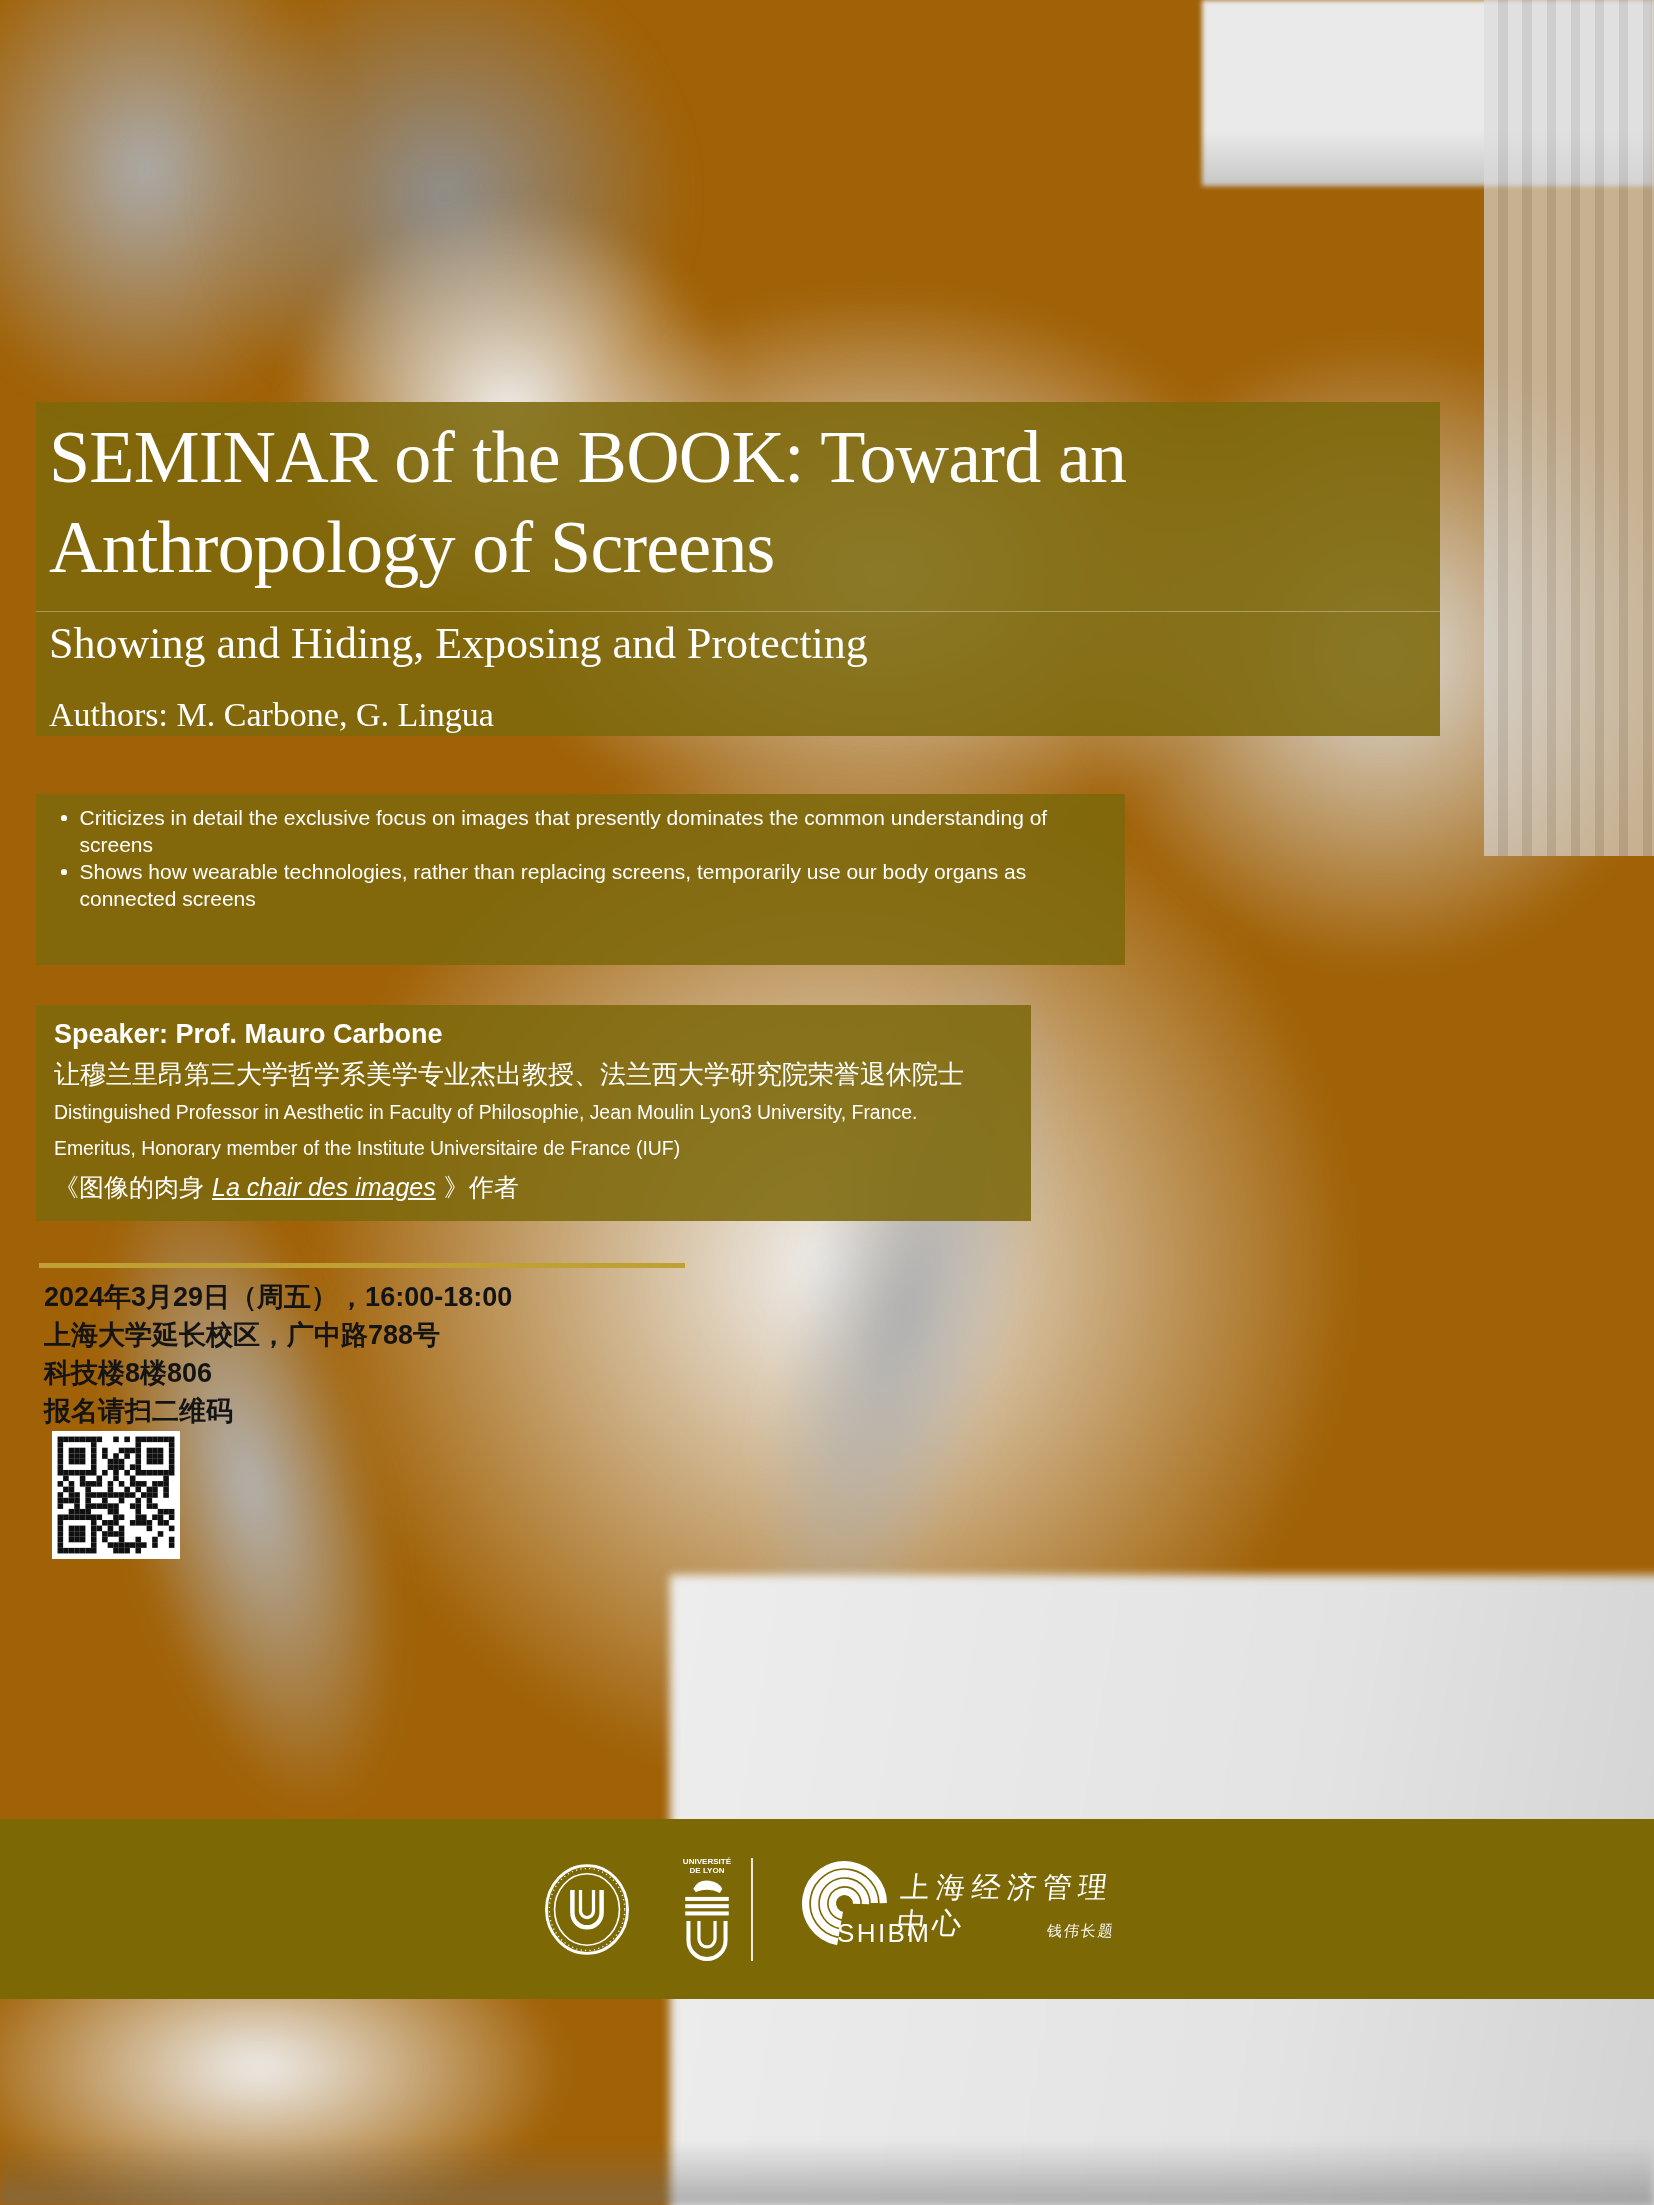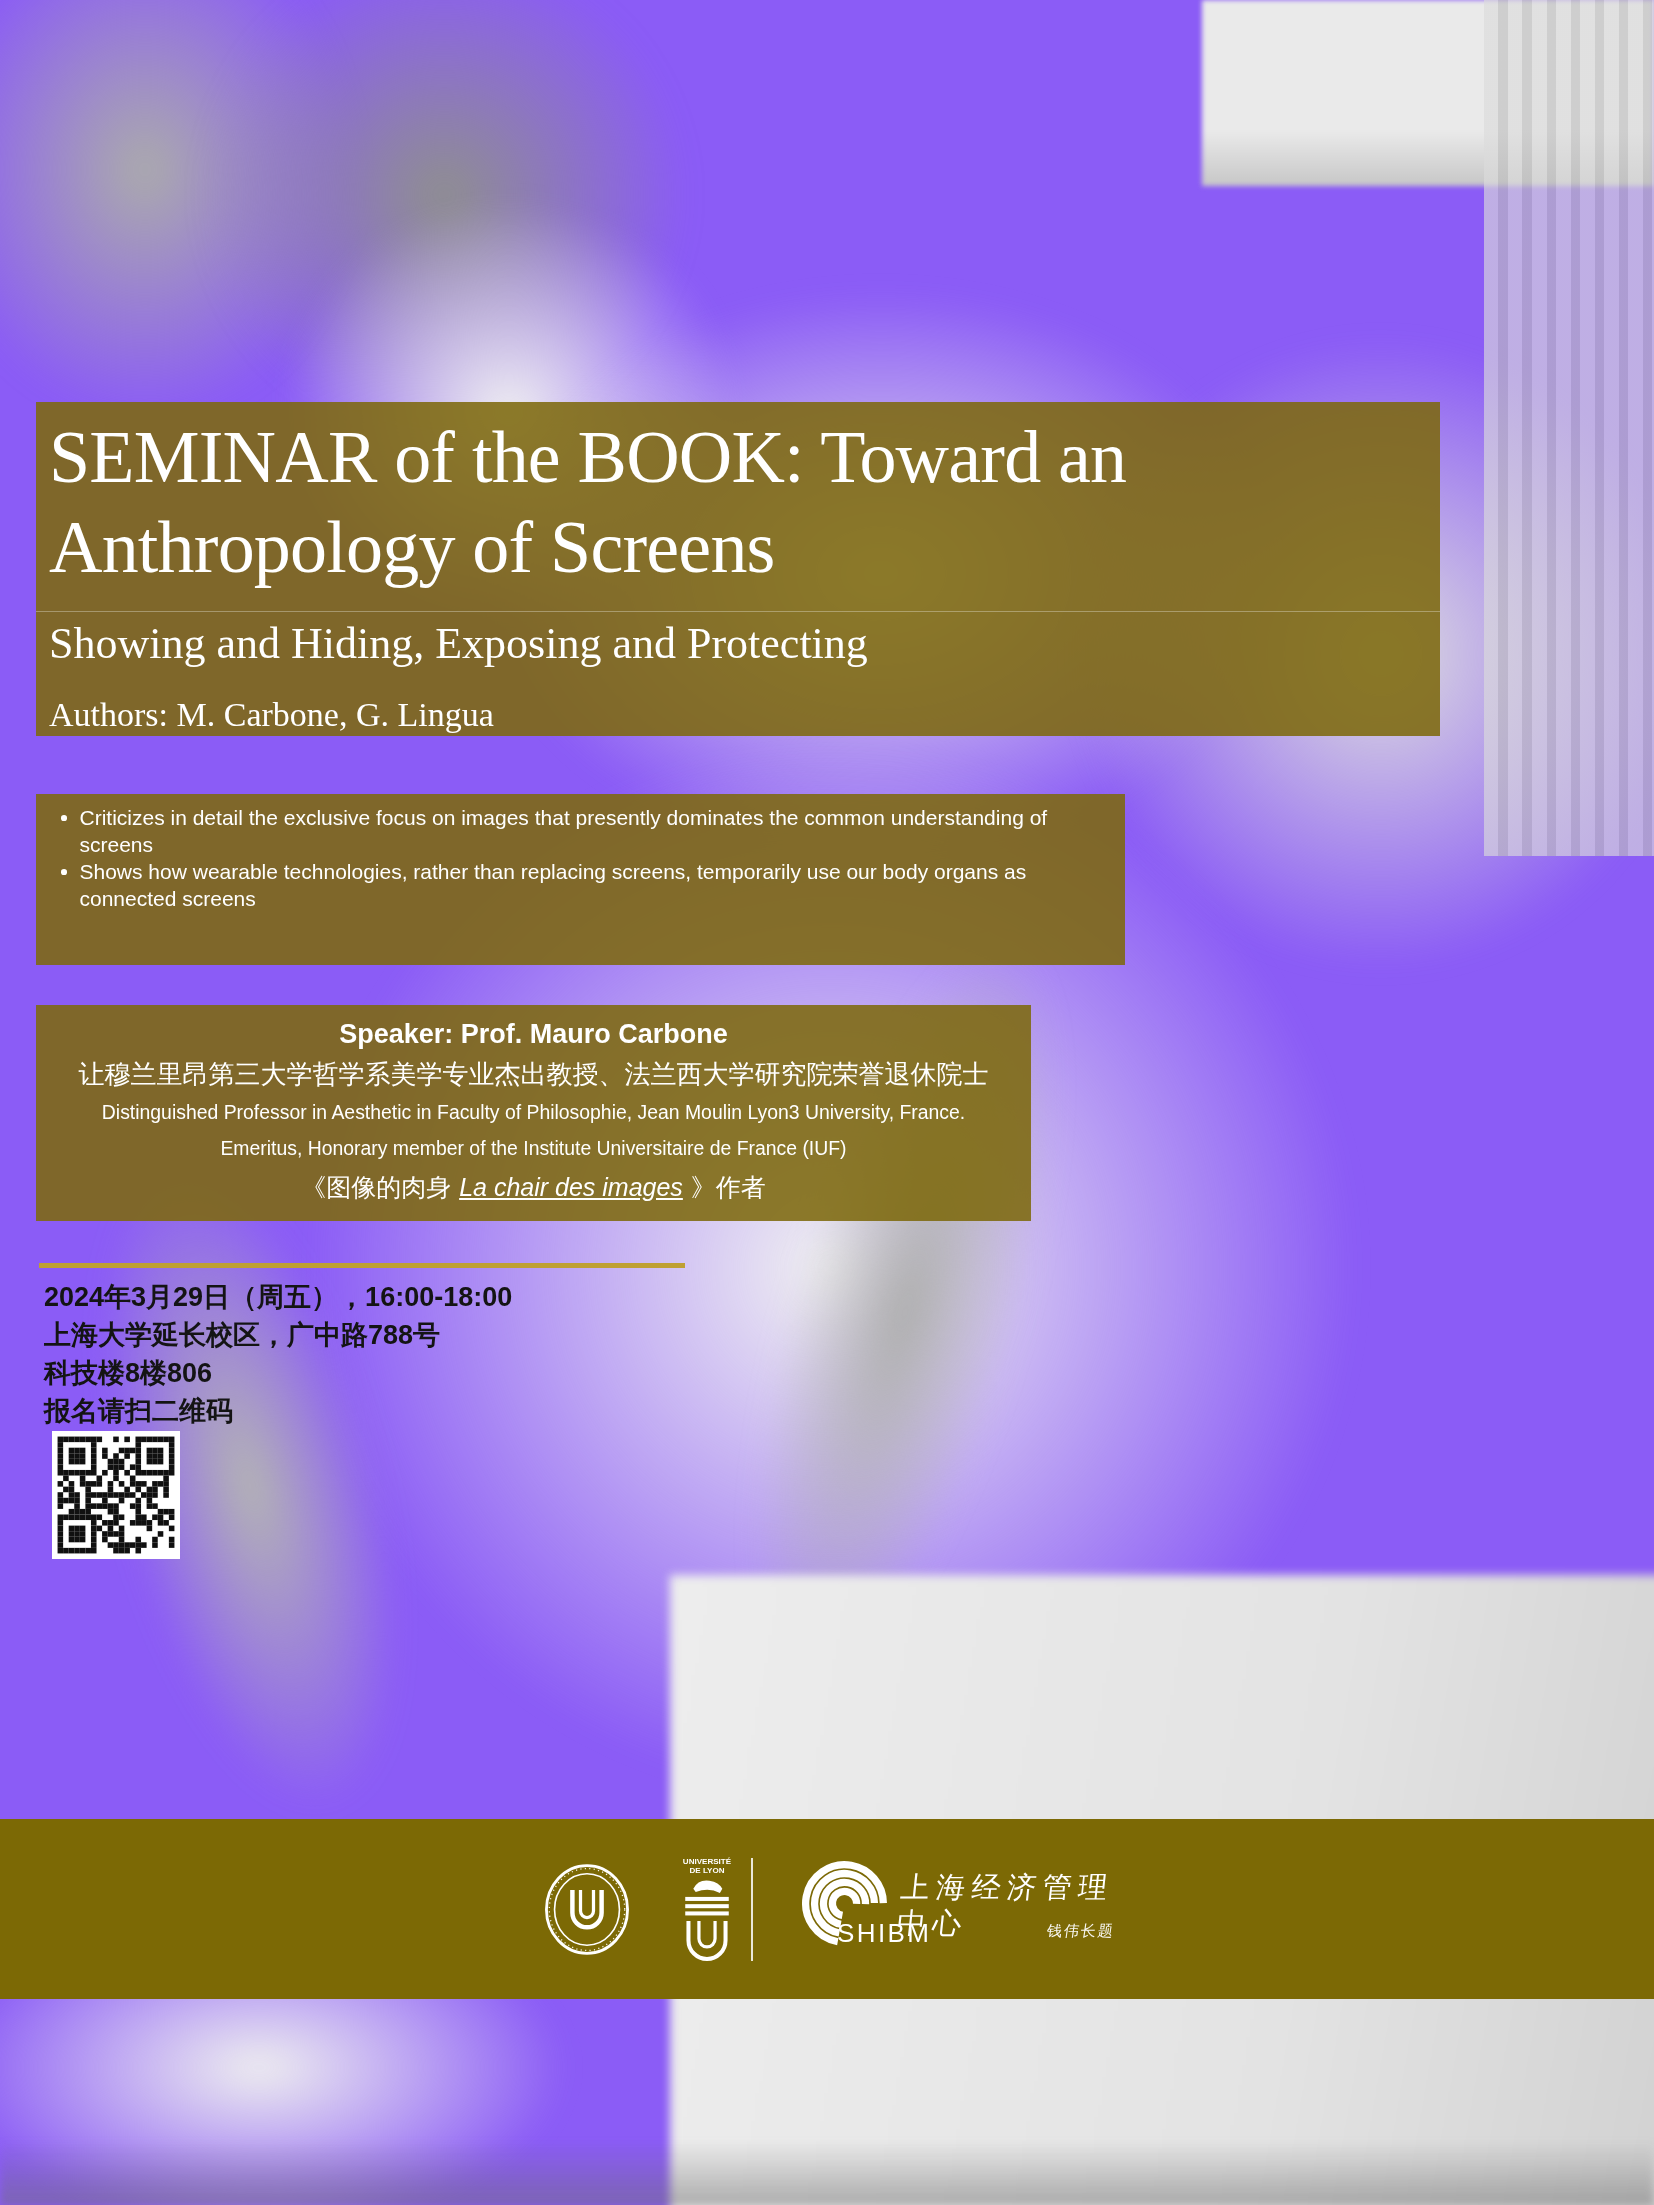--- a/index.html
+++ b/index.html
@@ -1,18 +1,18 @@
 <!DOCTYPE html>
 <html style="font-size:13px"><head>
 <meta charset="utf-8">
 <style>
   html,body{margin:0;padding:0;background:#777;}
   .poster{
     position:relative; width:1654px; height:2205px; overflow:hidden;
-    background:#8b5cf6;
+    background:#a16207;
     font-family:"Liberation Sans","DejaVu Sans",sans-serif;
   }
   
   .bg{position:absolute;inset:0;}
   .bg div{position:absolute;}
   .soft{filter:blur(14.5px);}
   .b1{left:-65px;top:-81px;width:420px;height:501px;background:radial-gradient(closest-side,#ababab,rgba(171,171,171,0));}
   .b2{left:202px;top:-48px;width:485px;height:485px;background:radial-gradient(closest-side,#8f8f8f,rgba(143,143,143,0));}
   .b3{left:283px;top:202px;width:452px;height:420px;background:radial-gradient(closest-side,#f0f0f0,rgba(240,240,240,0));}
   .b4{left:485px;top:291px;width:792px;height:565px;background:radial-gradient(closest-side,#ebebeb,rgba(235,235,235,0));}
@@ -30,21 +30,21 @@
   .banner{left:36px;top:402px;width:1404px;height:334px;}
   .banner h1{margin:0;position:absolute;left:13px;top:9.7px;width:1380px;
     font:400 74px/90px "Liberation Serif","DejaVu Serif",serif;letter-spacing:-0.8px;}
   .sep{position:absolute;left:0;top:209px;width:100%;height:0;border-top:1.6px solid rgba(240,240,235,0.35);}
   .subtitle{position:absolute;left:13px;top:216px;font:400 44px/52px "Liberation Serif","DejaVu Serif",serif;}
   .authors{position:absolute;left:13px;top:292px;font:400 34px/42px "Liberation Serif","DejaVu Serif",serif;}
   .box-highlights{left:36px;top:794px;width:1089px;height:171px;padding:9.7px 16px 0 16px;}
   .box-highlights ul{margin:0;padding:0;list-style:none;font-size:21px;line-height:27px;}
   .box-highlights li{position:relative;padding-left:27.5px;}
   .dot{position:absolute;left:9px;top:11.3px;width:5.7px;height:5.7px;border-radius:50%;background:#fff;}
-  .box-speaker{left:36px;top:1005px;width:995px;height:216px;padding:9.7px 18px 0 18px;text-align:center;}
+  .box-speaker{left:36px;top:1005px;width:995px;height:216px;padding:9.7px 18px 0 18px;}
   .box-speaker p{margin:0;}
   .sp-name{font:700 27px/39px "Liberation Sans","DejaVu Sans",sans-serif;}
   .sp-cn{font:400 26px/40px "Liberation Sans","DejaVu Sans",sans-serif;}
   .sp-en{font:400 19.4px/36px "Liberation Sans","DejaVu Sans",sans-serif;white-space:nowrap;}
   .sp-book{font:400 25px/42px "Liberation Sans","DejaVu Sans",sans-serif;}
   .sp-book .fr{font-style:italic;margin:0 8px;text-decoration:underline;}
   
   .gold-rule{position:absolute;left:39px;top:1263px;width:646px;height:4.8px;background:#bfa032;}
   .event-info{position:absolute;left:44px;top:1278px;color:#141414;
     font:700 27px/38px "Liberation Sans","DejaVu Sans",sans-serif;}

